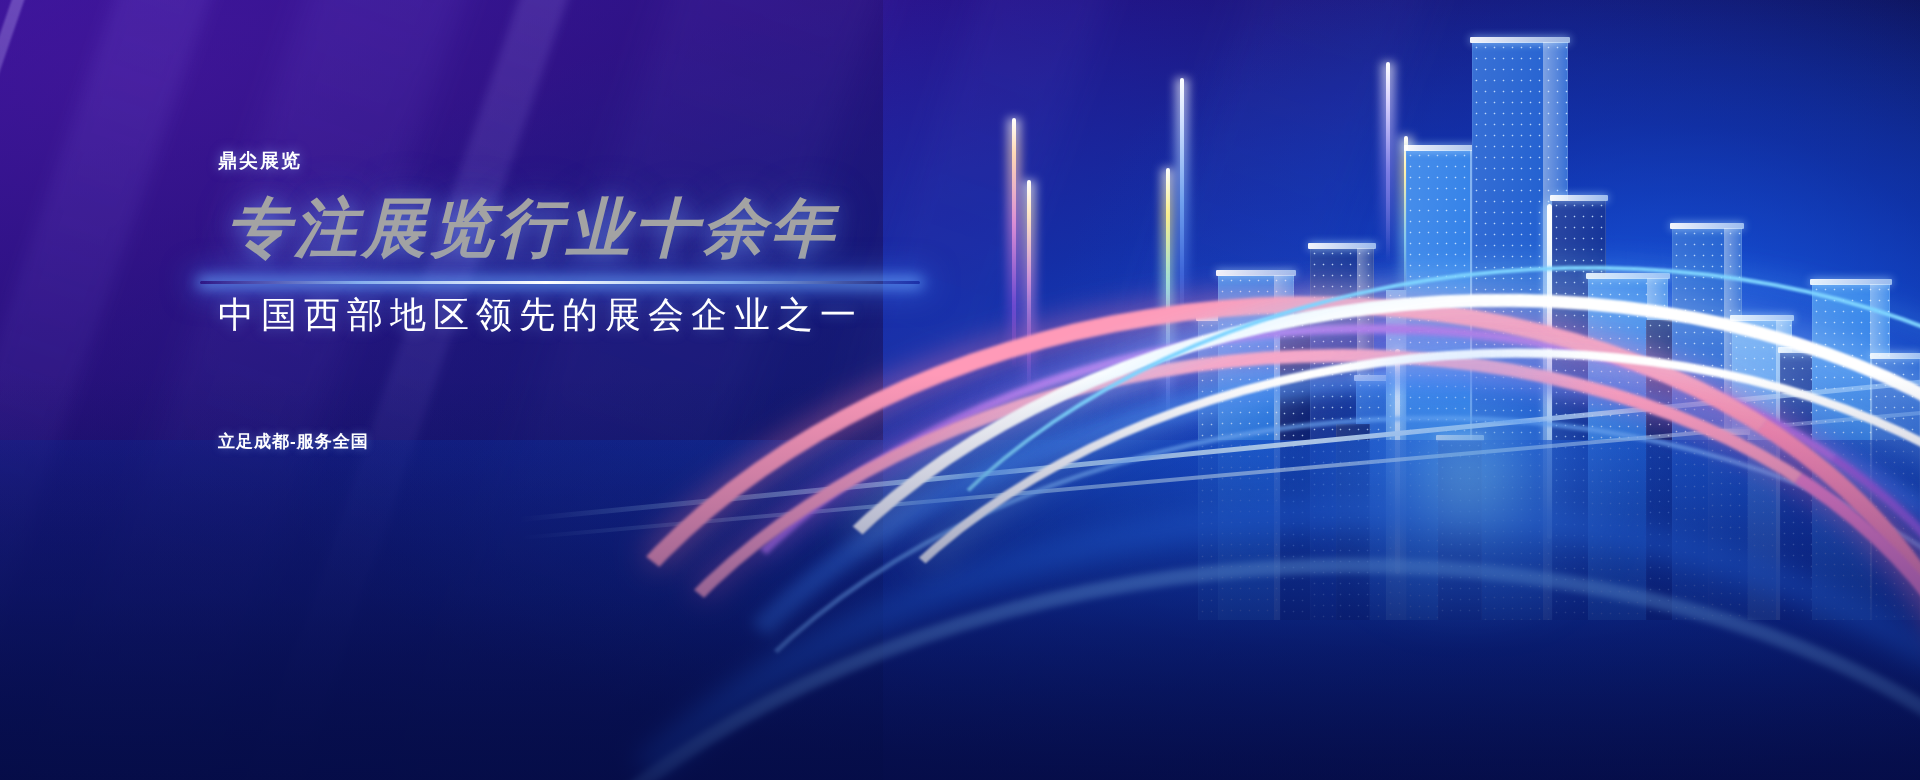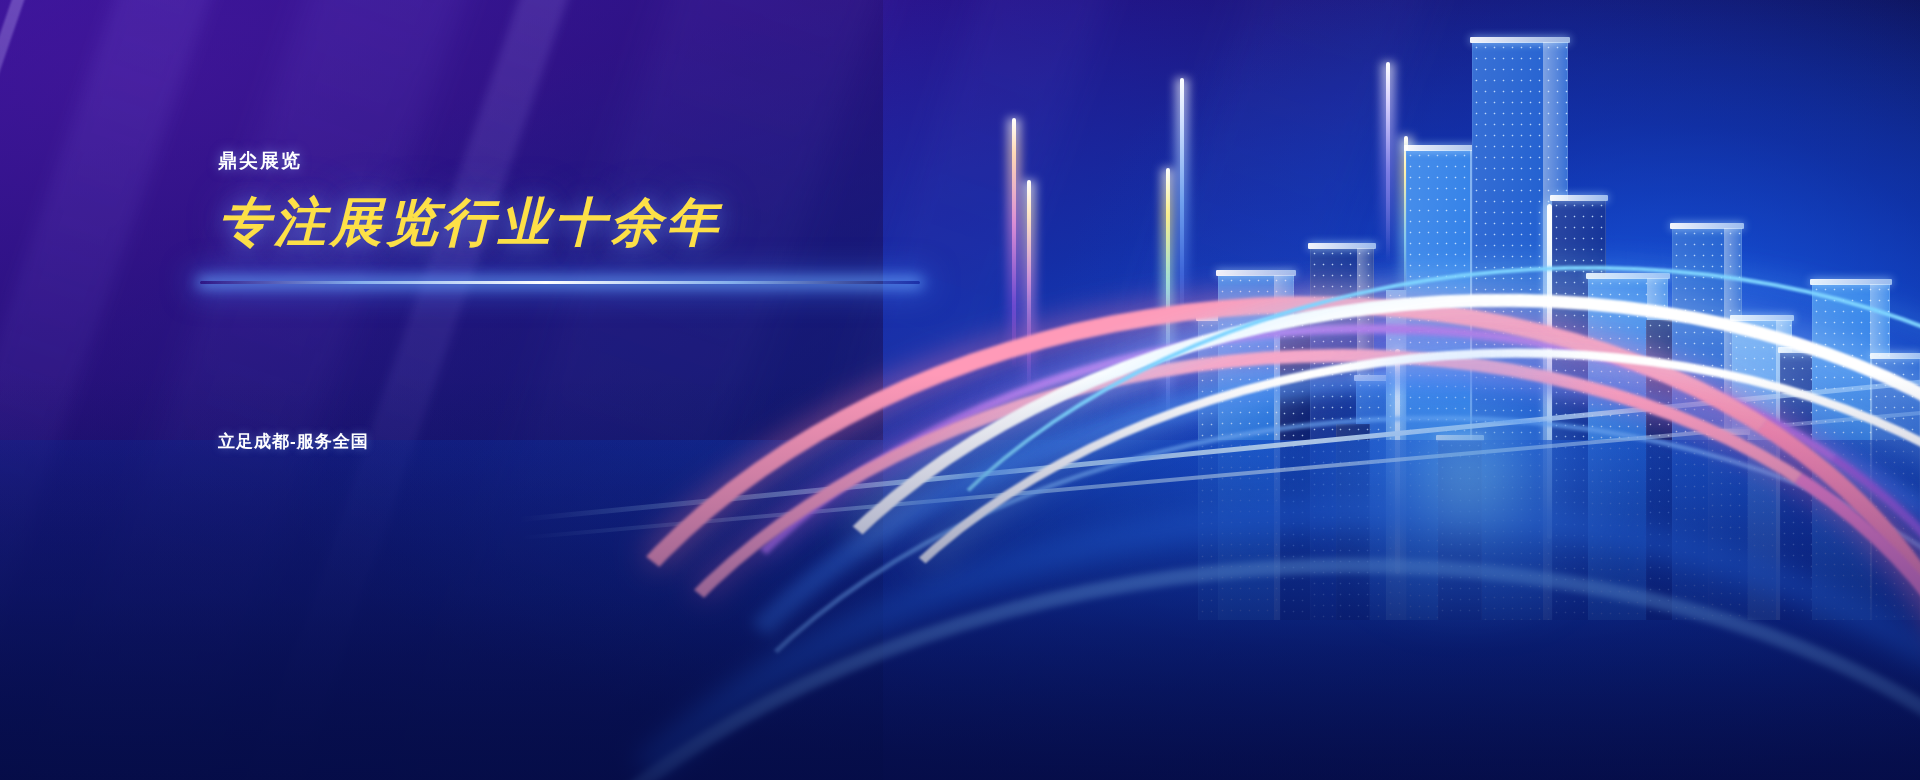--- a/index.html
+++ b/index.html
@@ -207,22 +207,22 @@
   .content{position:absolute; left:218px; top:0; width:900px; height:100%; z-index:40;}
 
   .brand{
     position:absolute; top:148px; left:0;
     font-size:19px; font-weight:bold; color:#ffffff;
     letter-spacing:2px;
     text-shadow:0 0 12px rgba(150,190,255,.55);
   }
 
   .headline{
-    position:absolute; top:196px; left:0;
-    font-size:52px; font-weight:bold; color:#fde047;
+    position:absolute; top:196px; left:8px;
+    font-size:64px; font-weight:bold; color:#a3a3a3;
     letter-spacing:4px; line-height:1;
     font-style:italic;
     text-shadow:0 2px 20px rgba(120,170,255,.55), 0 0 46px rgba(90,140,255,.40);
     white-space:nowrap;
   }
 
   .headline-underline{
     position:absolute; top:281px; left:-18px;
     width:720px; height:3px;
     background:linear-gradient(to right, rgba(120,160,255,0) 0%, rgba(150,200,255,.85) 22%, #ffffff 48%, rgba(150,200,255,.85) 74%, rgba(120,160,255,0) 100%);
@@ -371,18 +371,19 @@
 
   <div class="bg-bottom-dark"></div>
 
   <div class="content">
     <div class="brand">鼎尖展览</div>
 
     <div class="headline">专注展览行业十余年</div>
 
     <div class="headline-underline"></div>
 
+    <div class="subheadline">中国西部地区领先的展会企业之一</div>
 
 
     <div class="tagline">立足成都-服务全国</div>
   </div>
 
 </div>
 
 </body></html>

